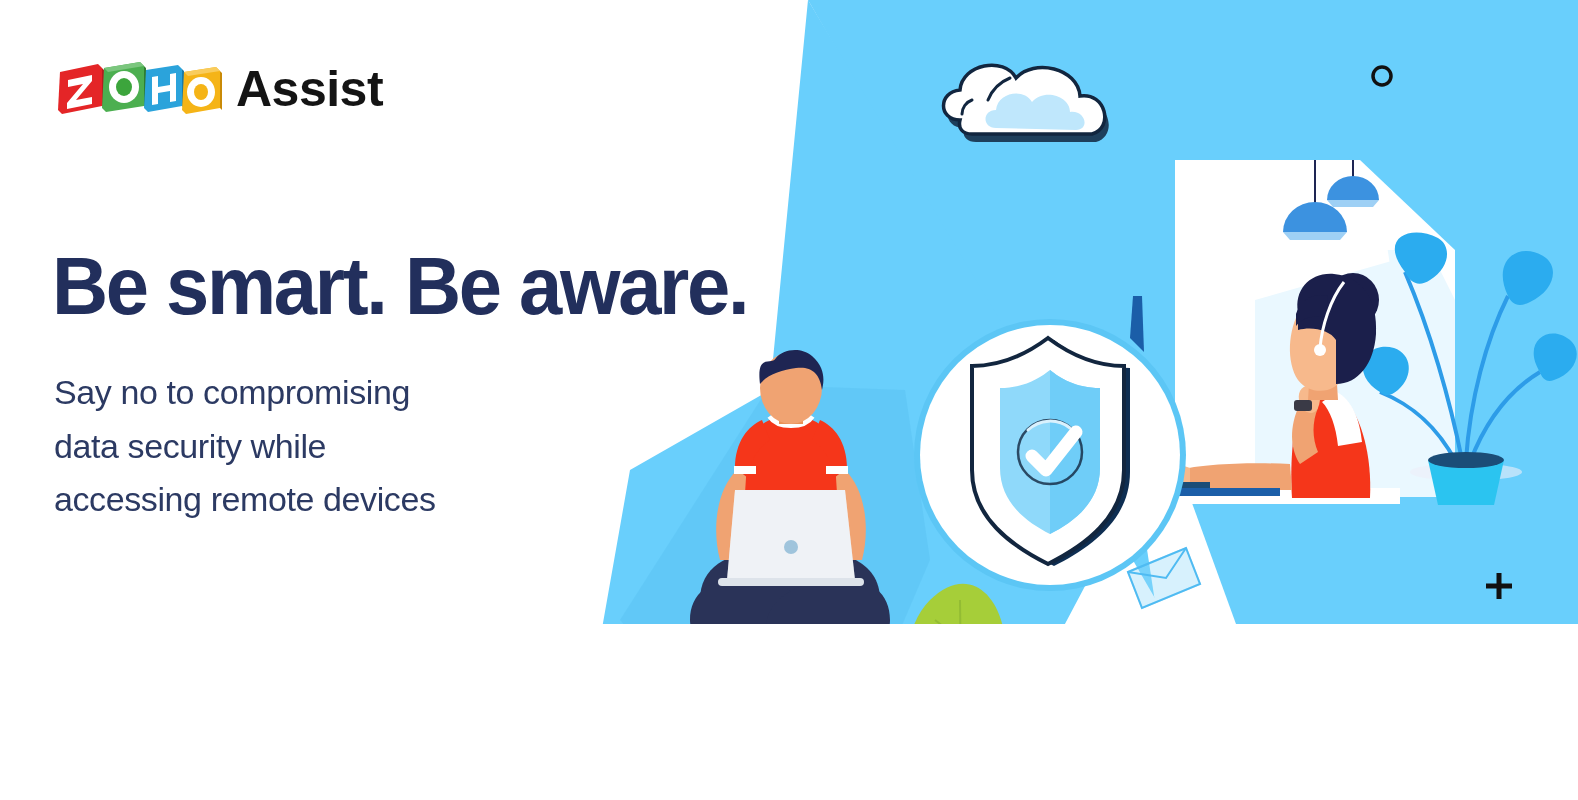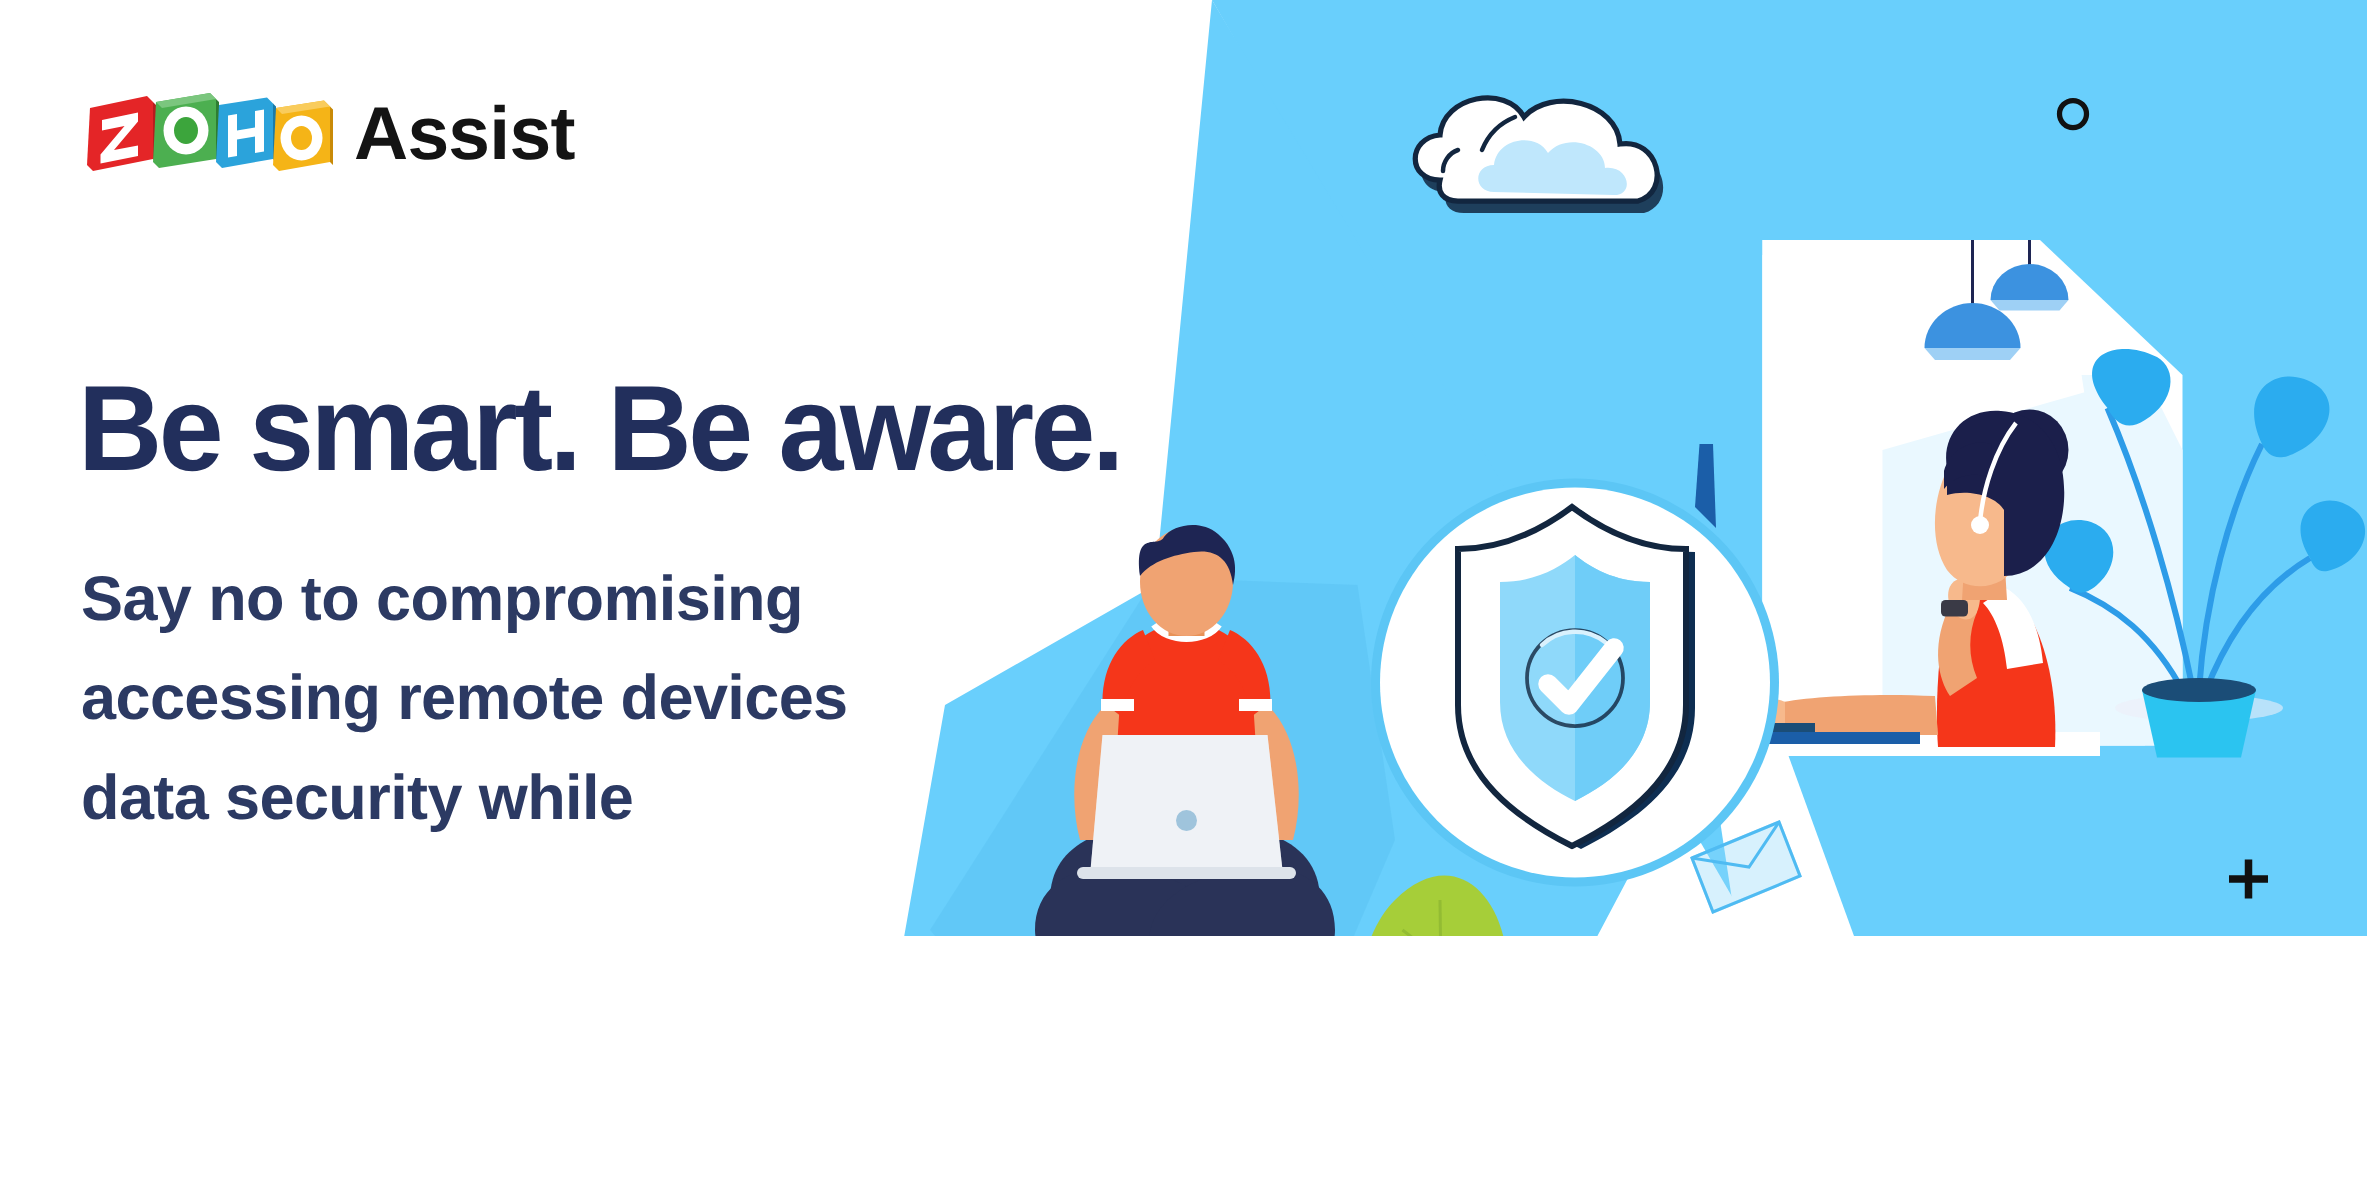--- a/index.html
+++ b/index.html
@@ -38,22 +38,22 @@
     font-size:81px;line-height:1.02;
     font-weight:bold;color:#222f5c;
     letter-spacing:-2.4px;
     white-space:nowrap;
     font-family:"Liberation Sans",sans-serif;
     transform:scaleX(0.96);transform-origin:left center;
     z-index:40;
   }
   .subhead{
     position:absolute;left:54px;top:366px;
-    font-size:42px;line-height:1.58;
-    font-weight:700;color:#2c3a63;
+    font-size:34px;line-height:1.58;
+    font-weight:400;color:#2c3a63;
     letter-spacing:-0.4px;
     font-family:"Liberation Sans",sans-serif;
     z-index:40;
   }
   .subhead div{white-space:nowrap;}
 
   
   .dash-group{position:absolute;z-index:35;}
   .dash-group .d{position:absolute;background:#111;height:5px;border-radius:0;}
 
@@ -128,22 +128,22 @@
         <ellipse cx="147" cy="34" rx="7" ry="8" fill="#F5B417"></ellipse>
       </g>
     </svg>
     <div class="brand-word">Assist</div>
   </div>
 
   <div class="headline">Be smart. Be aware.</div>
 
   <div class="subhead">
     <div>Say no to compromising</div>
+    <div>data security while</div>
     <div>accessing remote devices</div>
-    <div>data security while</div>
   </div>
 
   <svg class="illus" viewBox="0 0 1578 800" preserveAspectRatio="none">
 
     <ellipse cx="840" cy="752" rx="300" ry="13" fill="#D6D8EC"></ellipse>
 
     <g>
       <path d="M 980 760 C 900 740 890 640 930 600 C 965 565 1000 590 1005 640 C 1010 700 1000 745 980 760 Z" fill="#A6CE39"></path>
       <path d="M 960 600 L 962 758" stroke="#93BC33" stroke-width="2" fill="none"></path>
       <path d="M 961 640 L 935 620 M 961 665 L 995 650 M 961 700 L 930 682 M 961 722 L 997 706" stroke="#93BC33" stroke-width="2" fill="none"></path>

